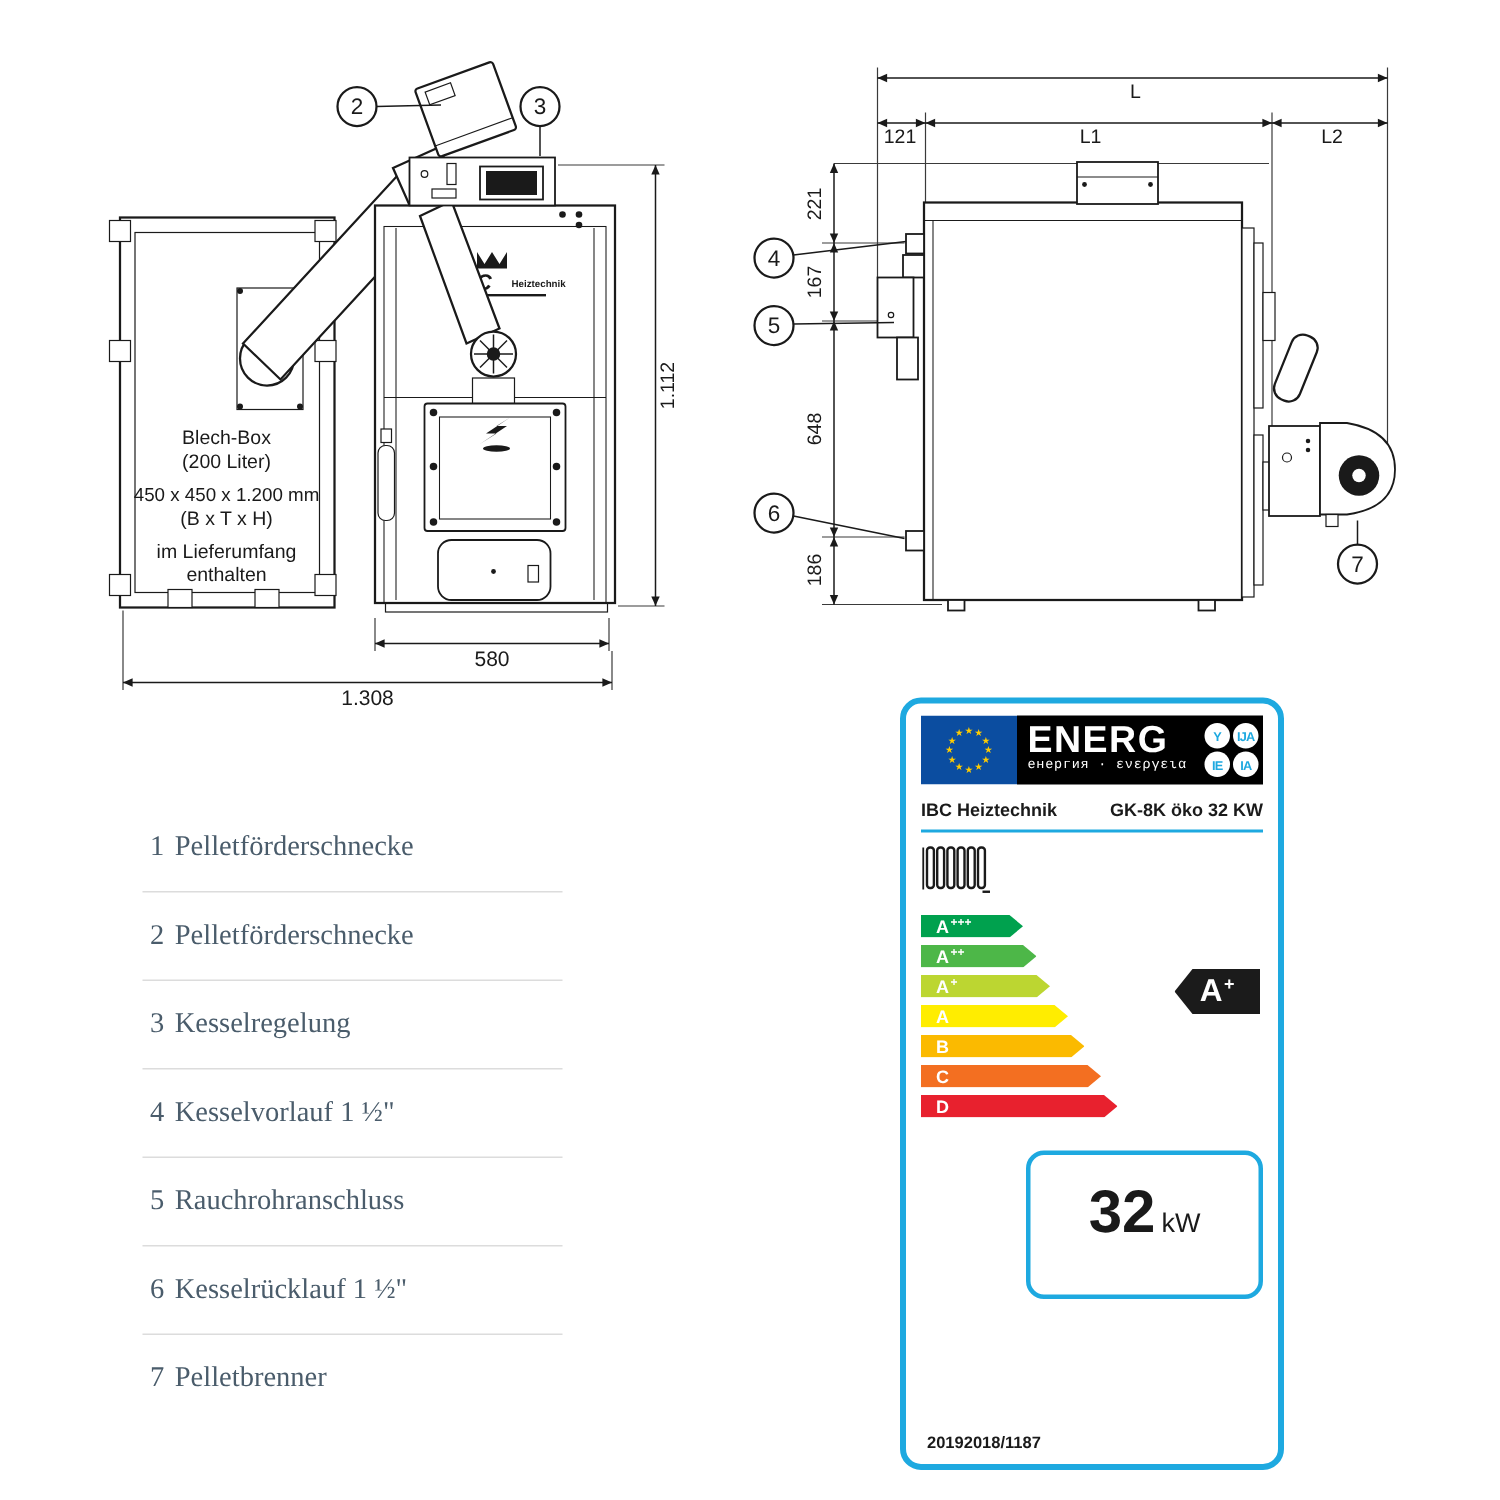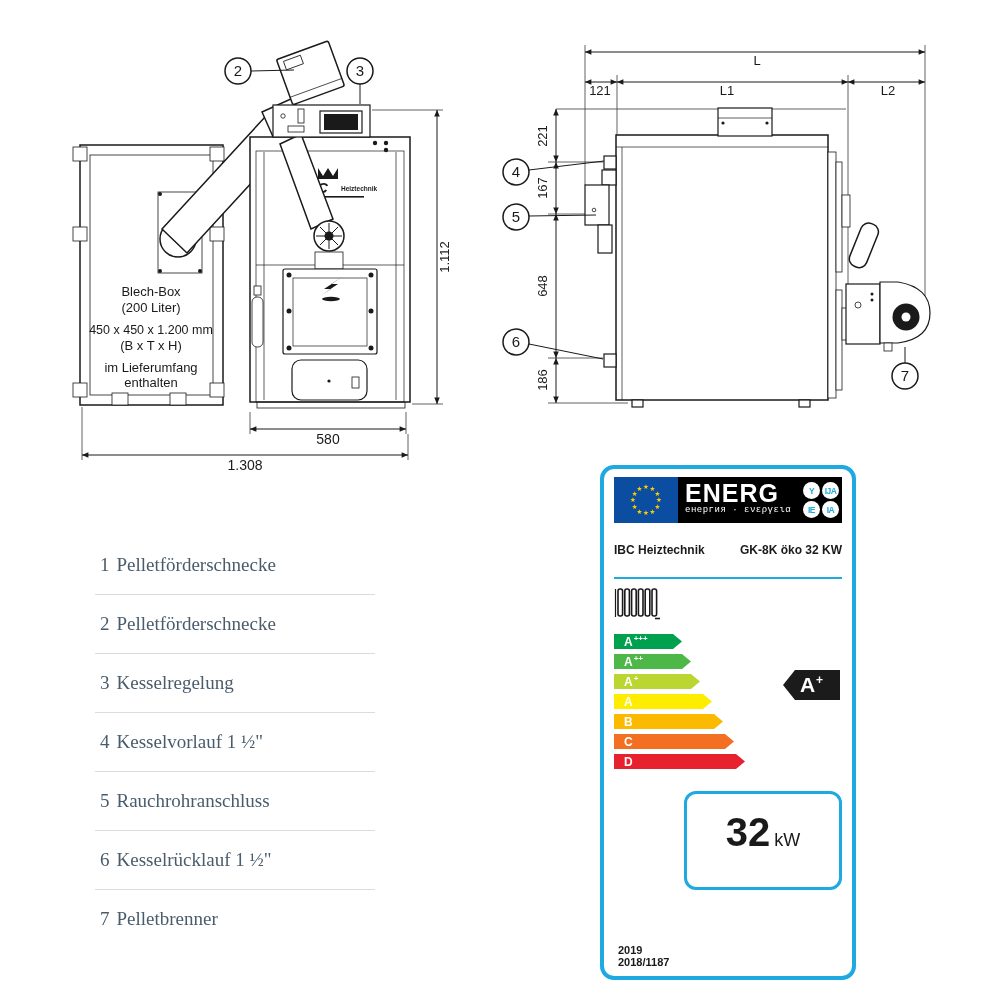--- a/index.html
+++ b/index.html
@@ -36,22 +36,22 @@
   .el-header{display:flex;height:46px;}
   .eu-flag{flex:0 0 64px;height:46px;display:block;}
   .el-band{flex:1;background:#000000;color:#fff;position:relative;padding:4px 0 0 7px;box-sizing:border-box;}
   .el-energ{font-size:25px;font-weight:700;letter-spacing:1px;line-height:24px;}
   .el-sub{font-size:9px;line-height:10px;letter-spacing:0.5px;font-family:Liberation Mono, monospace;}
   .el-badges{position:absolute;right:3px;top:5px;display:grid;
              grid-template-columns:17px 17px;grid-gap:2px;}
   .badge{width:17px;height:17px;border-radius:50%;background:#fff;color:#1ea9e0;
          font-size:8.5px;font-weight:700;display:flex;align-items:center;justify-content:center;
          letter-spacing:-0.5px;}
-  .el-meta{display:flex;justify-content:space-between;margin-top:20px;
-           border-bottom:2px solid #1ea9e0;padding-bottom:20px;
+  .el-meta{display:flex;justify-content:space-between;margin-top:10px;
+           border-bottom:2px solid #1ea9e0;padding-bottom:6px;
            font-size:12px;font-weight:700;color:#1a1a1a;}
   .radiator{display:block;margin-top:7px;}
   .el-bars{position:relative;margin-top:12px;height:140px;}
   .bar{height:15px;margin-bottom:5px;display:flex;align-items:center;padding-left:10px;
        box-sizing:border-box;color:#fff;font-weight:700;font-size:12px;
        clip-path:polygon(0 0,calc(100% - 9px) 0,100% 50%,calc(100% - 9px) 100%,0 100%);}
   .bar .s{font-size:8px;position:relative;top:-3px;margin-left:1px;}
   .c0{width:68px;background:#00a14e;}
   .c1{width:77px;background:#4db748;}
   .c2{width:86px;background:#bcd631;}
@@ -63,21 +63,21 @@
        clip-path:polygon(12px 0,100% 0,100% 100%,12px 100%,0 50%);
        display:flex;align-items:center;justify-content:center;color:#fff;
        font-size:21px;font-weight:700;}
   .rating-arrow .s{font-size:12px;position:relative;top:-5px;margin-left:1px;}
   .power-box{width:158px;height:99px;margin-top:17px;margin-left:auto;box-sizing:border-box;
        border:3px solid #1ea9e0;border-radius:12px;display:flex;align-items:baseline;
        justify-content:center;color:#1a1a1a;padding-top:18px;}
   .power-box .pv{font-size:40px;font-weight:700;line-height:40px;}
   .power-box .pu{font-size:18px;margin-left:4px;}
   .el-footer{position:absolute;left:14px;right:14px;bottom:8px;display:flex;
-       justify-content:space-between;font-size:11px;font-weight:700;color:#1a1a1a;flex-direction:column;}
+       justify-content:flex-start;font-size:11px;font-weight:700;color:#1a1a1a;}
 </style>
 </head>
 <body>
 
 <div id="screen">
 
 <svg id="drawings" width="1000" height="480" viewBox="0 0 1000 480">
   <defs>
     <marker id="arw" viewBox="0 0 10 10" refX="8.5" refY="5" markerWidth="8" markerHeight="8" orient="auto-start-reverse">
       <path d="M0.5,1.5 L8.5,5 L0.5,8.5 Z" fill="#1a1a1a"></path>

